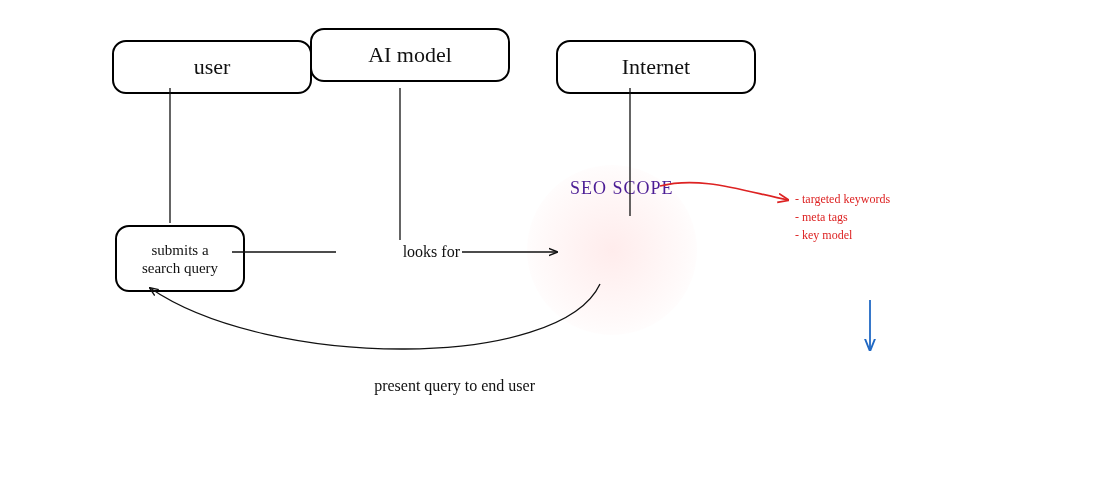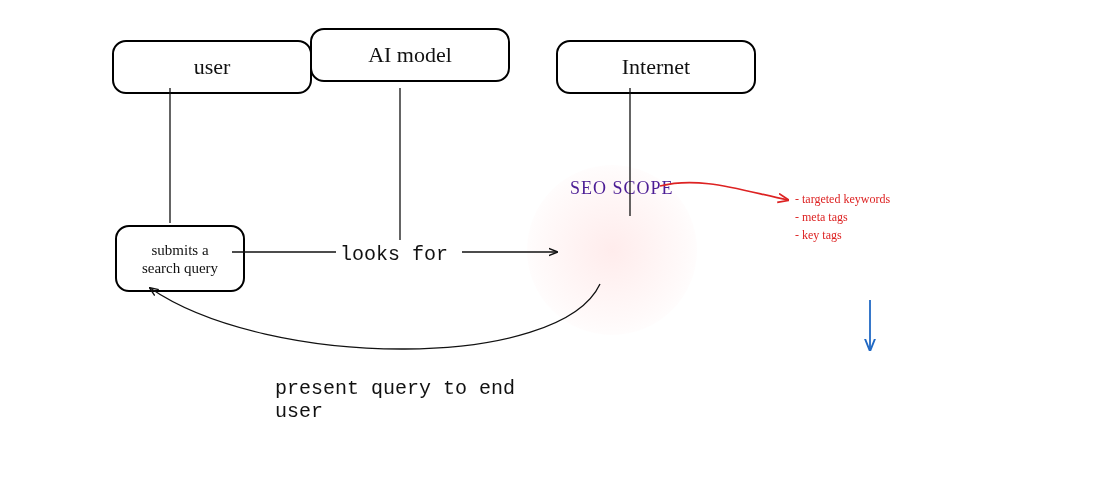--- a/index.html
+++ b/index.html
@@ -30,23 +30,22 @@
   }
   .header-box {
     font-size: 22px;
     height: 42px;
   }
   .small-box {
     font-size: 15px;
   }
   .label {
     position: absolute;
-    font-size: 20px;
-    text-align: left;
-    font-family: Liberation Mono, monospace;
+    font-size: 16px;
+    text-align: right;
   }
   .seo-circle {
     position: absolute;
     border-radius: 50%;
     background: radial-gradient(circle, rgba(255,150,150,0.18) 0%, rgba(255,150,150,0.05) 60%, rgba(255,150,150,0) 80%);
   }
   .seo-label {
     position: absolute;
     color: #4c1d95;
     font-size: 18px;
@@ -107,21 +106,21 @@
     <span>present query to end user</span>
   </div>
 
   <div class="seo-label" style="left:570px; top:178px;">
     <span>SEO SCOPE</span>
   </div>
 
   <div class="red-list" style="left:795px; top:190px;">
     <div>- <span>targeted keywords</span></div>
     <div>- <span>meta tags</span></div>
-    <div>- <span>key tags</span></div>
+    <div>- <span>key model</span></div>
   </div>
 
 
   <svg class="overlay">
     <defs>
       <marker id="arrow-black" viewBox="0 0 10 10" refX="9" refY="5" markerWidth="7" markerHeight="7" orient="auto-start-reverse">
         <path d="M 0 1 L 10 5 L 0 9" fill="none" stroke="#111" stroke-width="1.5"></path>
       </marker>
       <marker id="arrow-red" viewBox="0 0 10 10" refX="9" refY="5" markerWidth="7" markerHeight="7" orient="auto-start-reverse">
         <path d="M 0 1 L 10 5 L 0 9" fill="none" stroke="#d22" stroke-width="1.5"></path>

